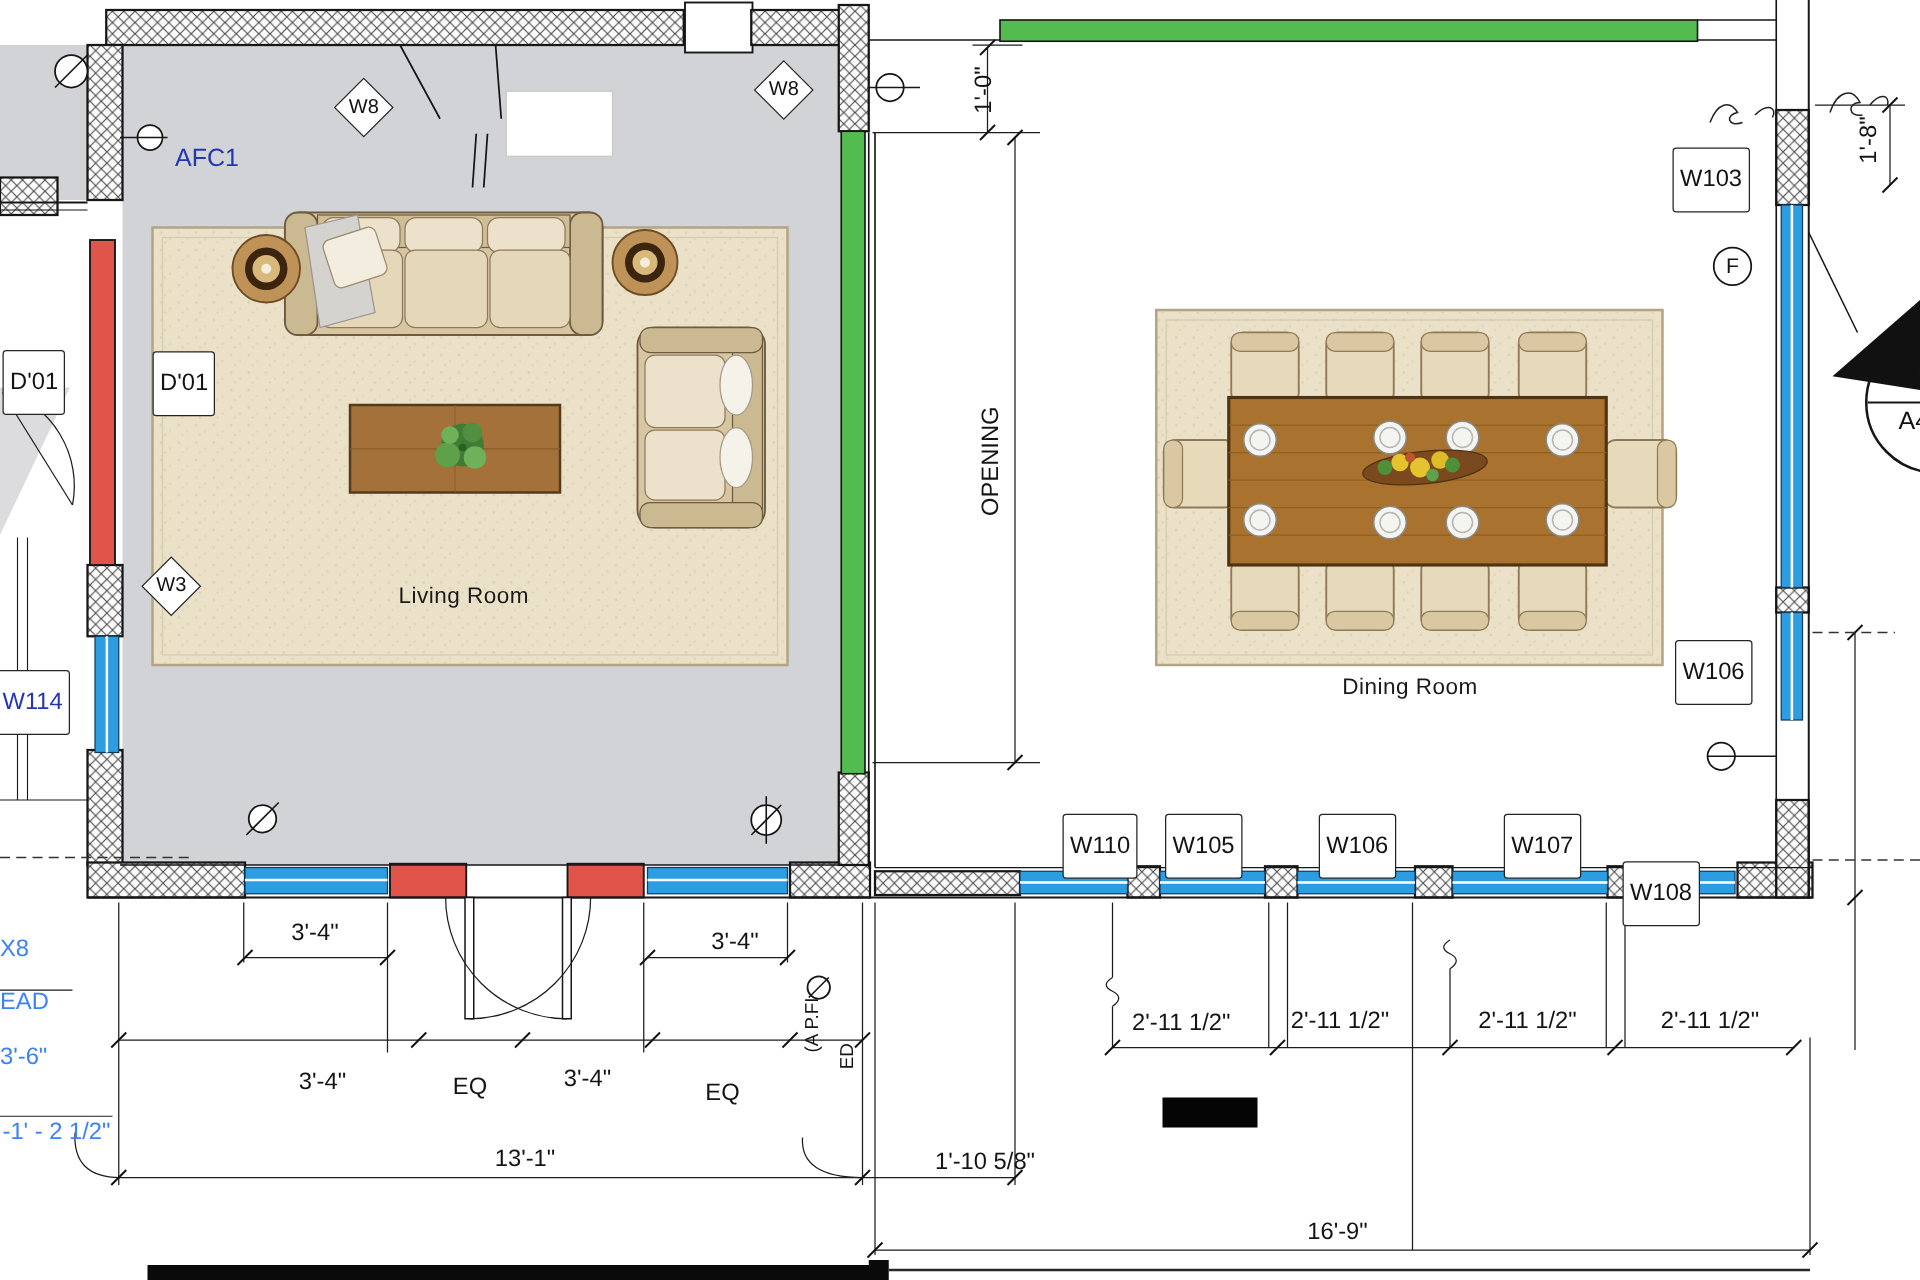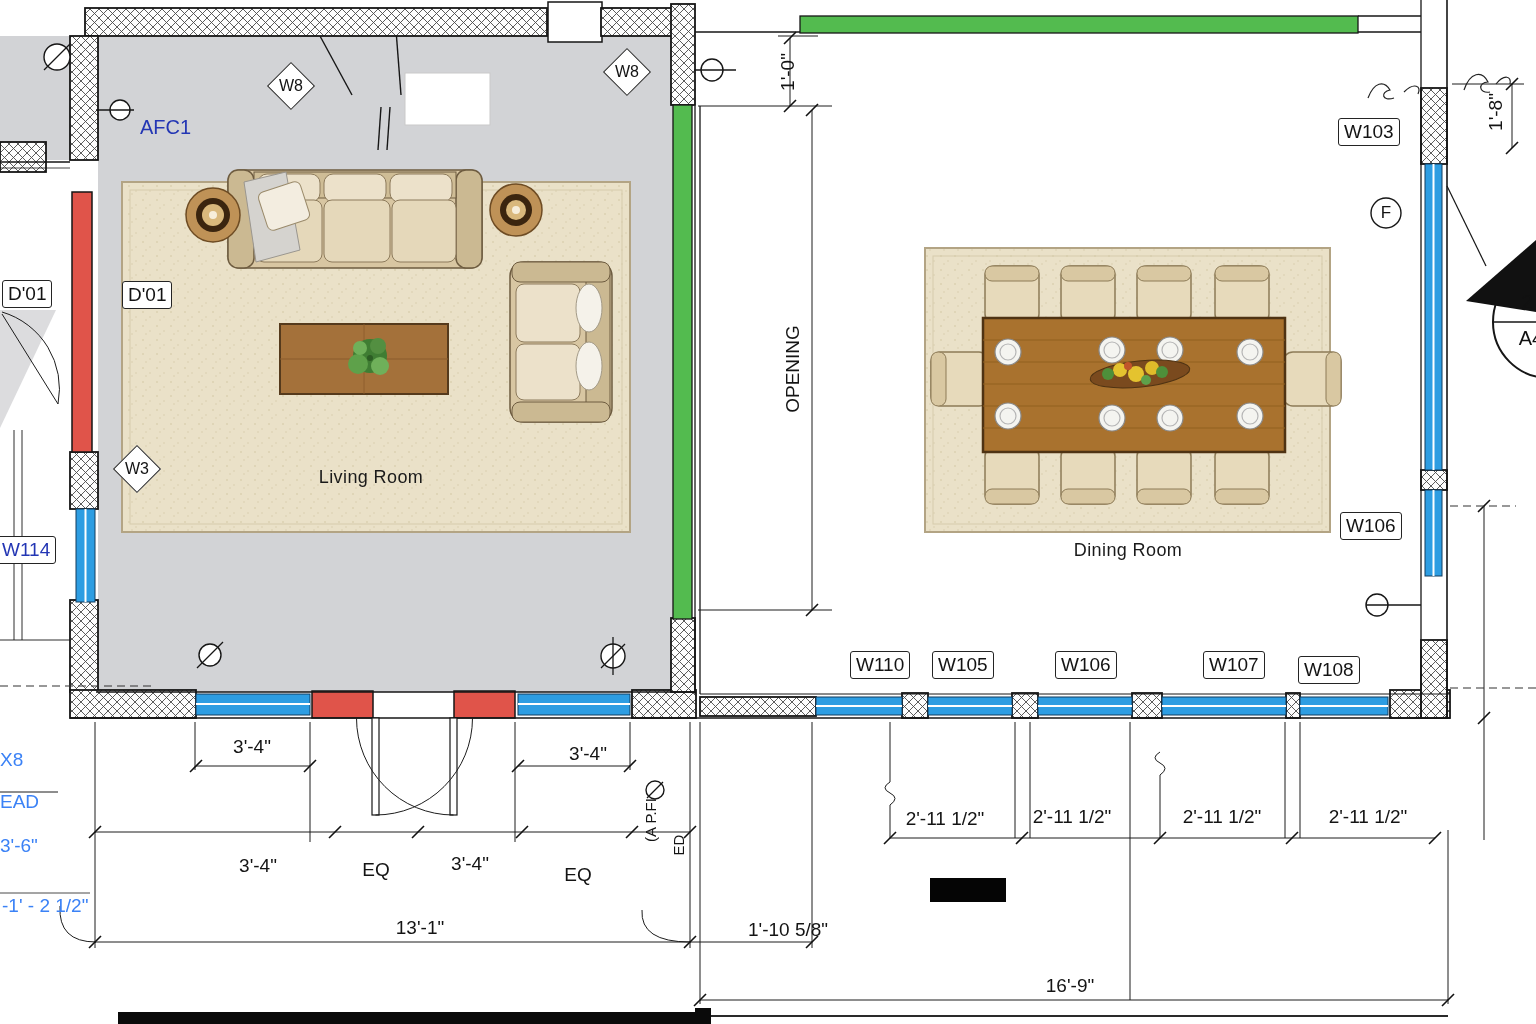--- a/index.html
+++ b/index.html
@@ -11,21 +11,21 @@
 .redw{fill:#e0544a;stroke:#161616;stroke-width:1.5}
 .greenw{fill:#53bb4f;stroke:#161616;stroke-width:1.3}
 .win{fill:#2d9de2;stroke:#123c5e;stroke-width:1}
 .wline{stroke:#fff;stroke-width:2;fill:none}
 .edge{stroke:#161616;fill:none}
 .dl{stroke:#1d1d1d;stroke-width:1;fill:none}
 .tick{stroke:#111;stroke-width:1.6}
 .dash{stroke:#333;stroke-width:1.2;stroke-dasharray:8 5;fill:none}
 .kn{fill:#fff;stroke:#161616;stroke-width:1.4}
 .knl{stroke:#161616;stroke-width:1.3;fill:none}
-.tag{position:absolute;background:#fff;border:1.7px solid #242424;border-radius:3px;padding:0 5px;font-size:19px;line-height:26px;color:#131313;white-space:nowrap}
+.tag{position:absolute;background:#fff;border:1.7px solid #242424;border-radius:3px;padding:12px 5px;font-size:19px;line-height:26px;color:#131313;white-space:nowrap}
 .tag.blue{color:#2336b4}
 .dim{position:absolute;font-size:19px;color:#141414;transform:translate(-50%,-50%);white-space:nowrap}
 .vdim{position:absolute;font-size:19px;color:#141414;transform:translate(-50%,-50%) rotate(-90deg);white-space:nowrap}
 .sm{font-size:15px}
 .room{position:absolute;font-size:18px;color:#1a1a1a;transform:translate(-50%,-50%);white-space:nowrap;letter-spacing:.4px}
 .cut{position:absolute;font-size:19px;color:#3b82f6;white-space:nowrap}
 .free{position:absolute;font-size:20px;color:#2336b4;white-space:nowrap}
 .sec{position:absolute;font-size:20px;color:#111;transform:translate(-50%,-50%)}
 .diamond{position:absolute;width:0;height:0}
 .dbox{position:absolute;left:-17px;top:-17px;width:34px;height:34px;background:#fff;border:1.7px solid #242424;transform:rotate(45deg)}
@@ -414,21 +414,21 @@
 
 <div class="tag" style="left:2px;top:280px">D'01</div>
 <div class="tag" style="left:122px;top:281px">D'01</div>
 <div class="tag blue" style="left:-4px;top:536px">W114</div>
 <div class="tag" style="left:1338px;top:118px">W103</div>
 <div class="tag" style="left:1340px;top:512px">W106</div>
 <div class="tag" style="left:850px;top:651px">W110</div>
 <div class="tag" style="left:932px;top:651px">W105</div>
 <div class="tag" style="left:1055px;top:651px">W106</div>
 <div class="tag" style="left:1203px;top:651px">W107</div>
-<div class="tag" style="left:1298px;top:656px">W108</div>
+<div class="tag" style="left:1298px;top:689px">W108</div>
 
 <div class="free" style="left:140px;top:116px">AFC1</div>
 <div class="dim" style="left:1386px;top:213px;font-size:17px">F</div>
 <div class="sec" style="left:1527px;top:302px">2</div>
 <div class="sec" style="left:1531px;top:338px">A4</div>
 
 <div class="dim" style="left:252px;top:747px">3'-4"</div>
 <div class="dim" style="left:588px;top:754px">3'-4"</div>
 <div class="dim" style="left:258px;top:866px">3'-4"</div>
 <div class="dim" style="left:376px;top:870px">EQ</div>

